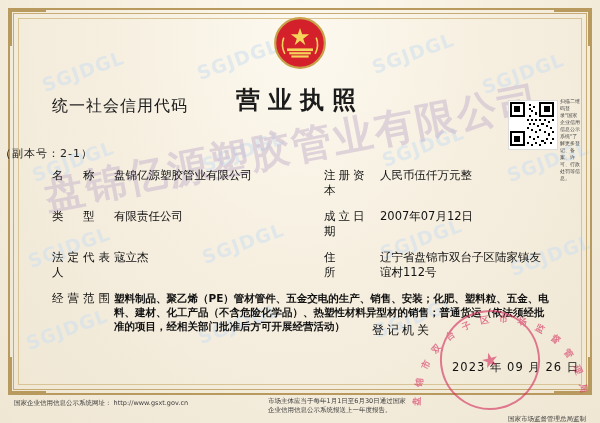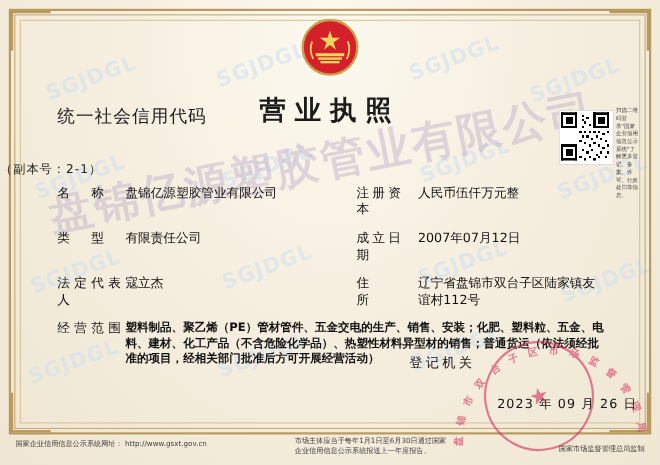--- a/index.html
+++ b/index.html
@@ -129,21 +129,21 @@
     transform-origin:0 44px;
   }
 
   
   .footer{
     position:absolute;left:0;right:0;bottom:4px;height:22px;
     font-size:6.5px;color:#3a3a3a;line-height:9px;text-decoration:underline;
   }
   .f-left{position:absolute;left:14px;top:2px;}
   .f-mid{position:absolute;left:268px;top:0px;text-align:left;}
-  .f-right{position:absolute;right:14px;top:7px;padding-left:24px;}
+  .f-right{position:absolute;right:14px;top:18px;padding-left:24px;}
 </style>
 </head>
 <body>
 
 <div id="license">
 
   <div class="wm-layer">
     <div class="wm" style="left:40px;top:60px;">SGJDGL</div>
     <div class="wm" style="left:195px;top:48px;">SGJDGL</div>
     <div class="wm" style="left:370px;top:42px;">SGJDGL</div>

